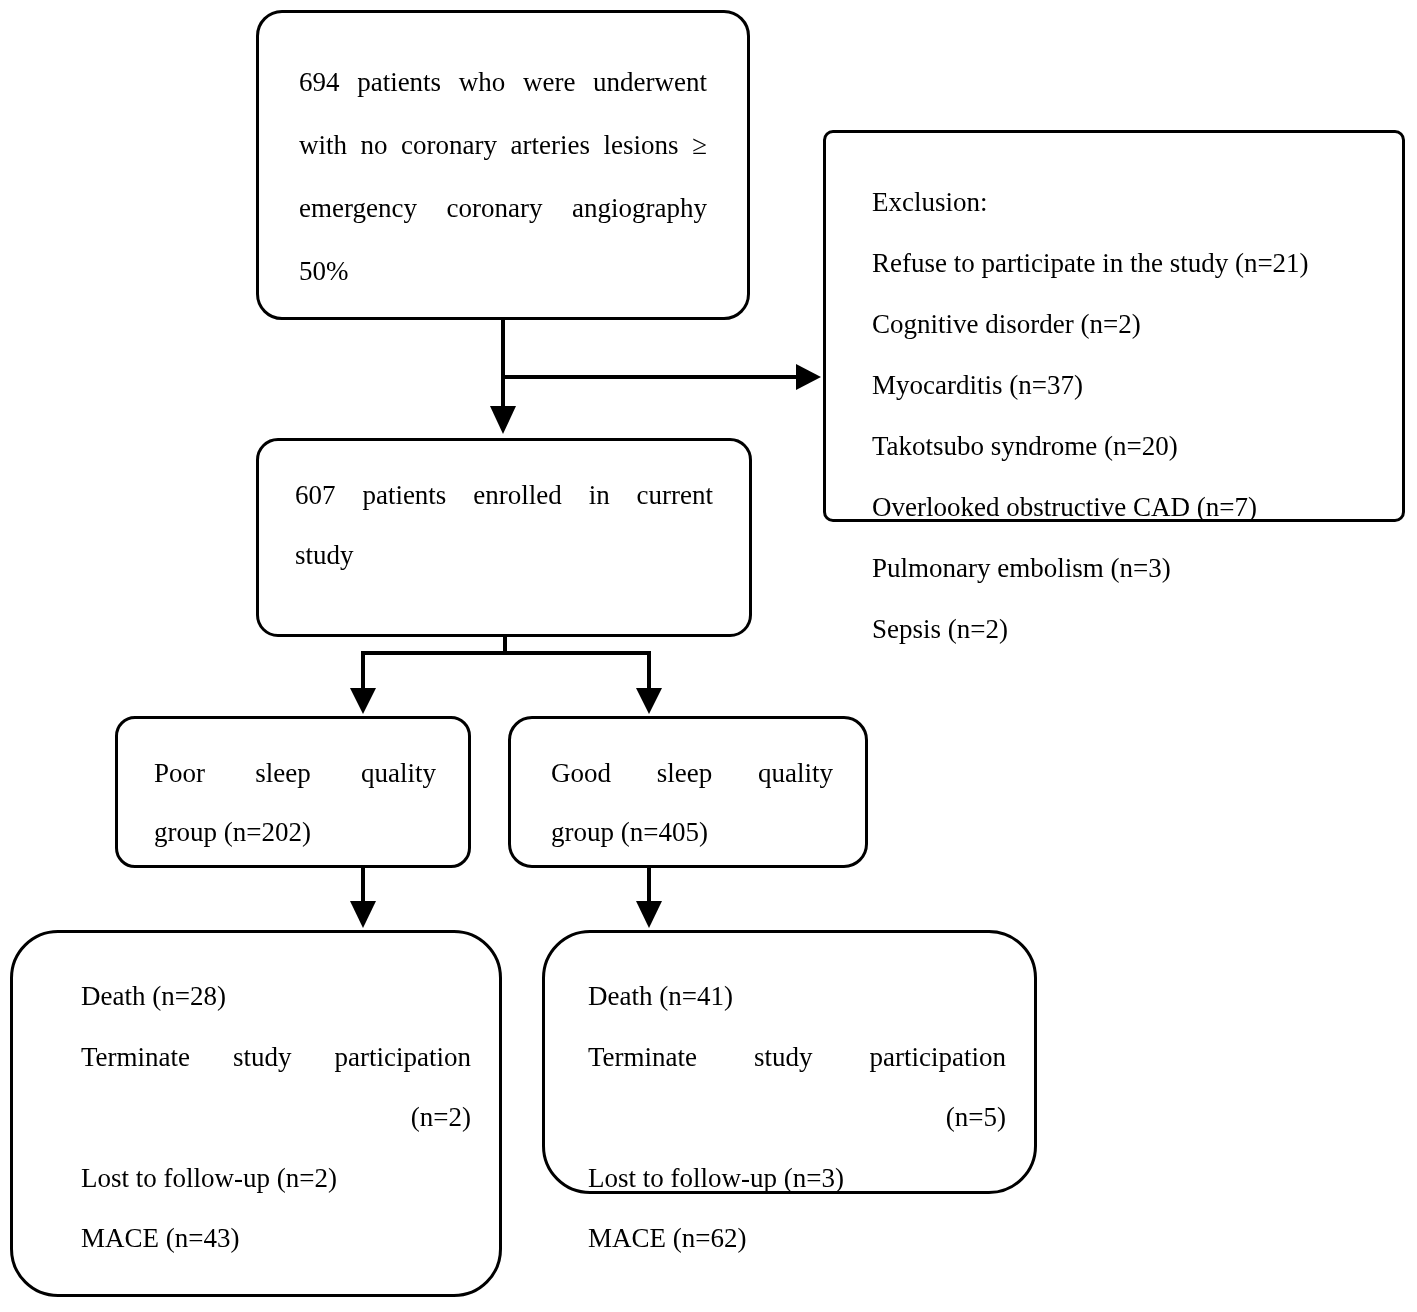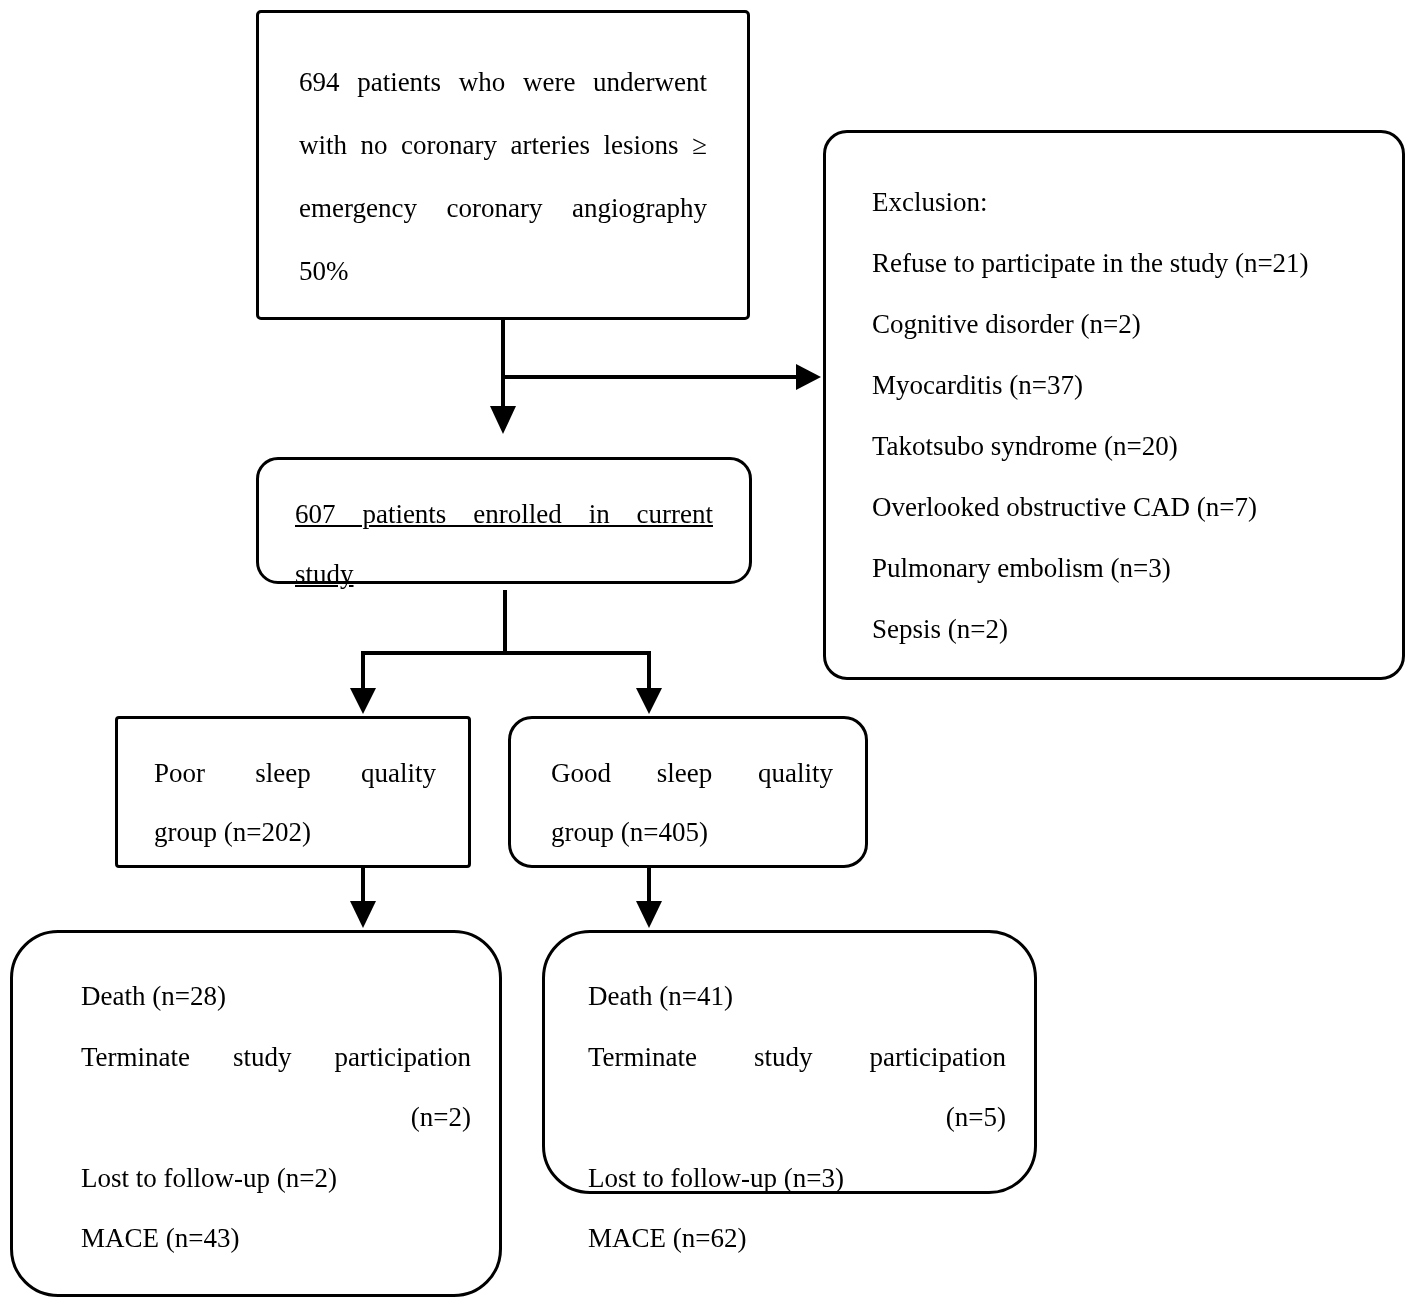--- a/index.html
+++ b/index.html
@@ -18,33 +18,33 @@
     border: 3.5px solid #000000;
     background: #ffffff;
     font-size: 27px;
   }
   .box .ln { white-space: nowrap; }
   .spread { text-align: justify; text-align-last: justify; white-space: normal !important; }
   .indent { padding-left: 10px; text-align: right; }
 
   #box-initial {
     left: 256px; top: 10px; width: 494px; height: 310px;
-    border-radius: 5px; padding: 38px 40px 0 40px; line-height: 63px;
+    border-radius: 26px; padding: 38px 40px 0 40px; line-height: 63px;
   }
   #box-exclusion {
-    left: 823px; top: 130px; width: 582px; height: 550px;
-    border-radius: 24px; padding: 39px 28px 0 46px; line-height: 61px;
+    left: 823px; top: 130px; width: 582px; height: 392px;
+    border-radius: 10px; padding: 39px 28px 0 46px; line-height: 61px;
   }
   #box-enrolled {
-    left: 256px; top: 457px; width: 496px; height: 127px;
-    border-radius: 22px; padding: 24px 36px 0 36px; line-height: 60px; text-decoration: underline;
+    left: 256px; top: 438px; width: 496px; height: 199px;
+    border-radius: 22px; padding: 24px 36px 0 36px; line-height: 60px;
   }
   #box-poor-group {
     left: 115px; top: 716px; width: 356px; height: 152px;
-    border-radius: 4px; padding: 25px 32px 0 36px; line-height: 59px;
+    border-radius: 20px; padding: 25px 32px 0 36px; line-height: 59px;
   }
   #box-good-group {
     left: 508px; top: 716px; width: 360px; height: 152px;
     border-radius: 24px; padding: 25px 32px 0 40px; line-height: 59px;
   }
   #box-poor-outcomes {
     left: 10px; top: 930px; width: 492px; height: 367px;
     border-radius: 48px; padding: 33px 28px 0 68px; line-height: 60.5px;
   }
   #box-good-outcomes {

